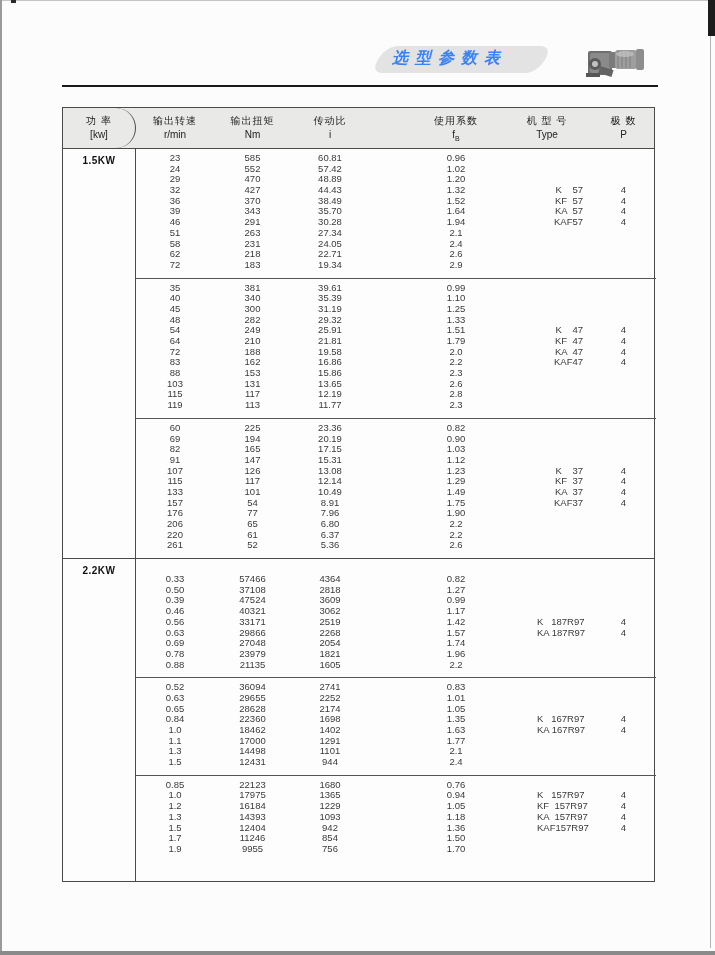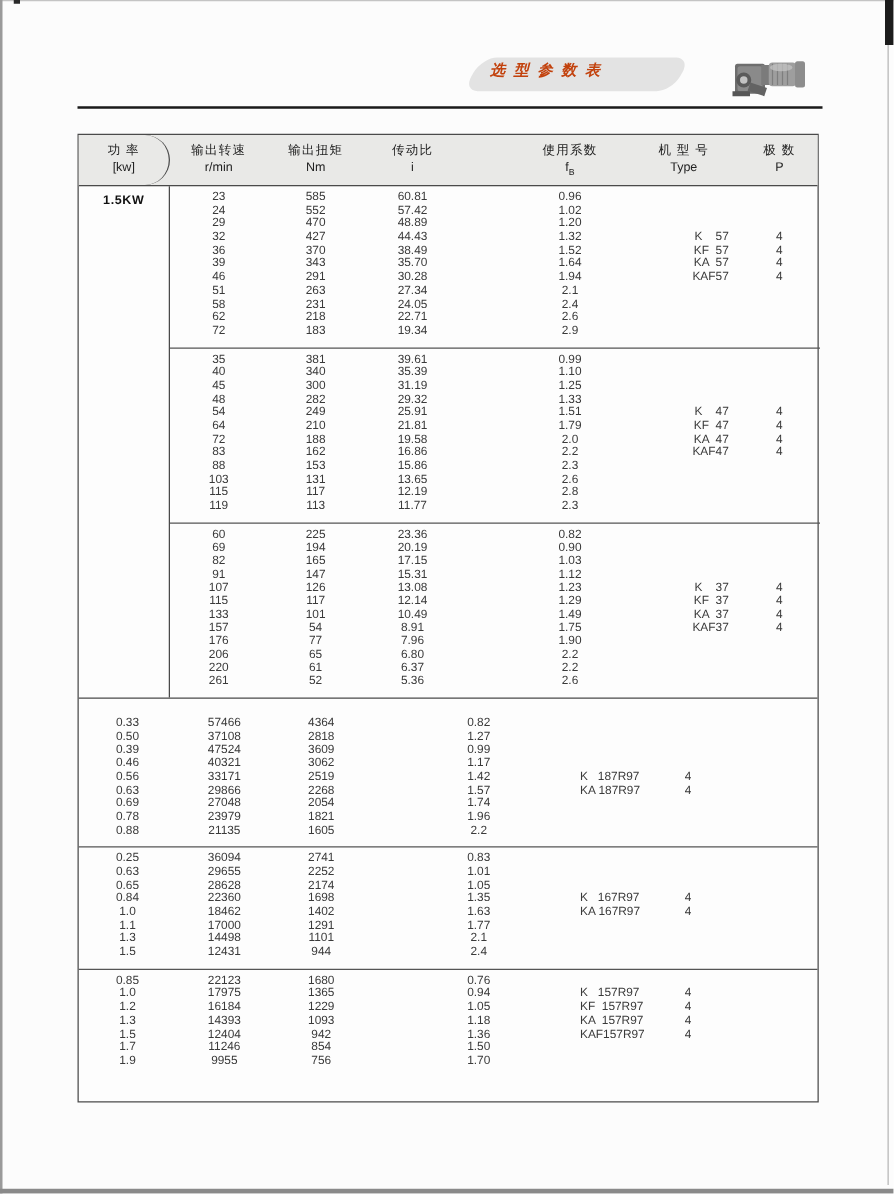--- a/index.html
+++ b/index.html
@@ -18,22 +18,22 @@
   .corner-right-bar { position:absolute; left:708px; top:0; width:7px; height:36px; background:#1c1c1c; }
   .corner-left-tick { position:absolute; left:11px; top:0; width:5px; height:3px; background:#2a2a2a; }
 
   
   .title-banner {
     position:absolute; left:378px; top:46px; width:167px; height:27px;
     background:#e3e3e3; border-radius:12px; transform:skewX(-30deg);
   }
   .title-text {
     position:absolute; left:392px; top:48px; width:150px;
-    font-size:12px; font-weight:bold; font-style:italic;
-    letter-spacing:7px; color:#c2410c; white-space:nowrap;
+    font-size:16px; font-weight:bold; font-style:italic;
+    letter-spacing:7px; color:#3b82f6; white-space:nowrap;
   }
   .gearmotor { position:absolute; left:585px; top:42px; }
   .header-rule { position:absolute; left:62px; top:85px; width:596px; height:2px; background:#1a1a1a; }
 
   
   .ptable {
     position:absolute; left:62px; top:107px; width:593px;
     border:1.5px solid #4a4a4a; background:#fdfdfd;
   }
   .thead {
@@ -426,20 +426,21 @@
                 <span class="c c-torque">52</span>
                 <span class="c c-ratio">5.36</span>
                 <span class="c c-fb">2.6</span>
                 <span class="c c-type"></span>
                 <span class="c c-poles"></span>
               </div>
             </div>
           </div>
         </div>
         <div class="section sec-2">
+          <div class="power-cell">2.2KW</div>
           <div class="blocks">
             <div class="block">
               <div class="row">
                 <span class="c c-speed">0.33</span>
                 <span class="c c-torque">57466</span>
                 <span class="c c-ratio">4364</span>
                 <span class="c c-fb">0.82</span>
                 <span class="c c-type"></span>
                 <span class="c c-poles"></span>
               </div>
@@ -503,21 +504,21 @@
                 <span class="c c-speed">0.88</span>
                 <span class="c c-torque">21135</span>
                 <span class="c c-ratio">1605</span>
                 <span class="c c-fb">2.2</span>
                 <span class="c c-type"></span>
                 <span class="c c-poles"></span>
               </div>
             </div>
             <div class="block">
               <div class="row">
-                <span class="c c-speed">0.25</span>
+                <span class="c c-speed">0.52</span>
                 <span class="c c-torque">36094</span>
                 <span class="c c-ratio">2741</span>
                 <span class="c c-fb">0.83</span>
                 <span class="c c-type"></span>
                 <span class="c c-poles"></span>
               </div>
               <div class="row">
                 <span class="c c-speed">0.63</span>
                 <span class="c c-torque">29655</span>
                 <span class="c c-ratio">2252</span>

